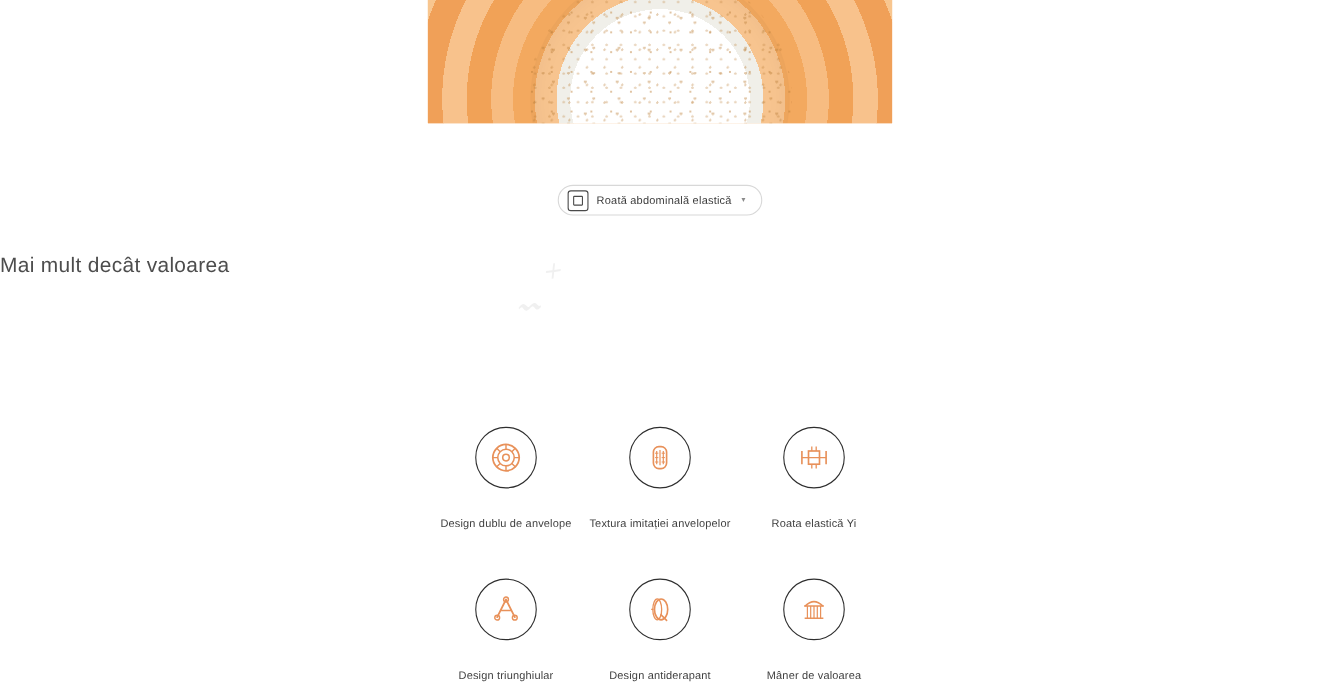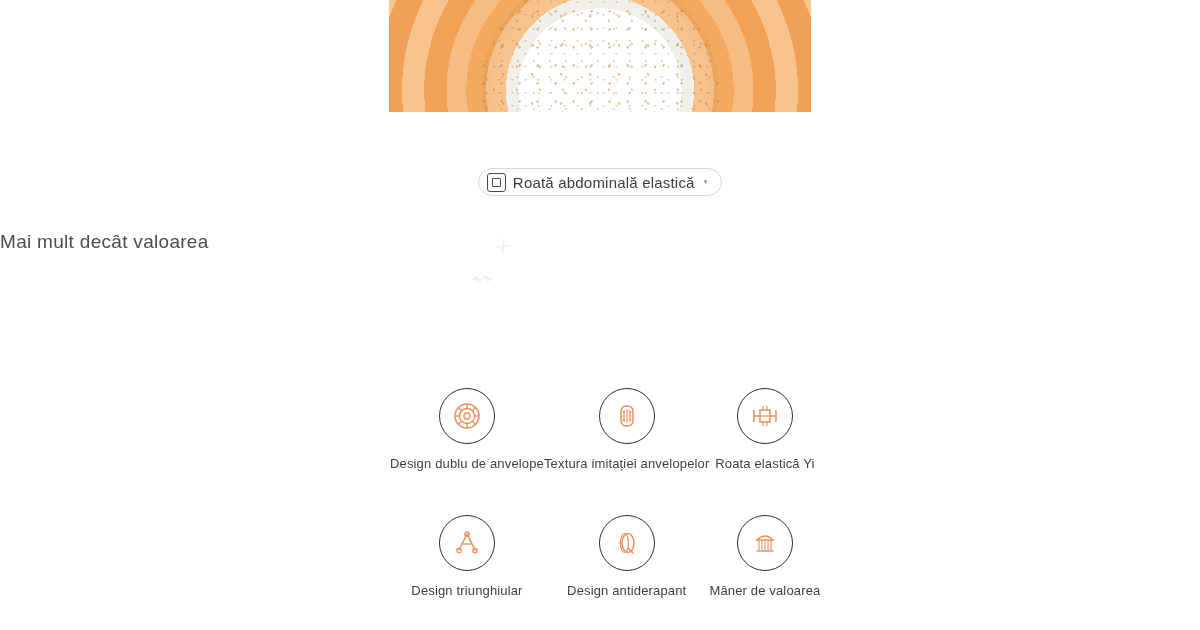--- a/index.html
+++ b/index.html
@@ -108,21 +108,21 @@
     justify-content: center;
   }
   .badge-icon i {
     display: block;
     width: 7px;
     height: 7px;
     border: 1.6px solid #4a4a4a;
     border-radius: 1px;
   }
   .badge-text {
-    font-size: 15px;
+    font-size: 10px;
     color: #3c3c3c;
     letter-spacing: .2px;
     white-space: nowrap;
   }
   .badge-caret {
     font-size: 7px;
     color: #8a8a8a;
     margin-left: 2px;
   }
 
@@ -173,22 +173,22 @@
     width: 54px;
     height: 54px;
     border-radius: 50%;
     border: 1.6px solid #2e2e2e;
     display: flex;
     align-items: center;
     justify-content: center;
     background: #ffffff;
   }
   .feature-label {
-    margin-top: 12px;
-    font-size: 13px;
+    margin-top: 27px;
+    font-size: 10px;
     color: #3f3f3f;
     text-align: center;
     letter-spacing: .15px;
     white-space: nowrap;
   }
   .feature svg { display: block; }
 </style>
 </head>
 <body>
 

